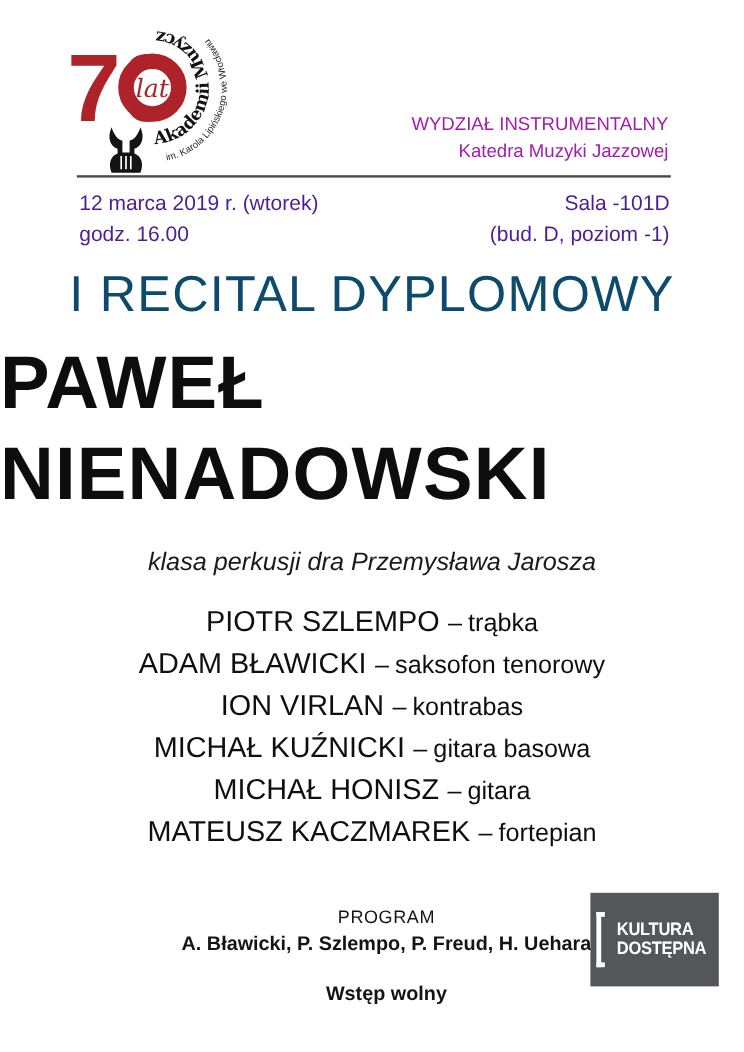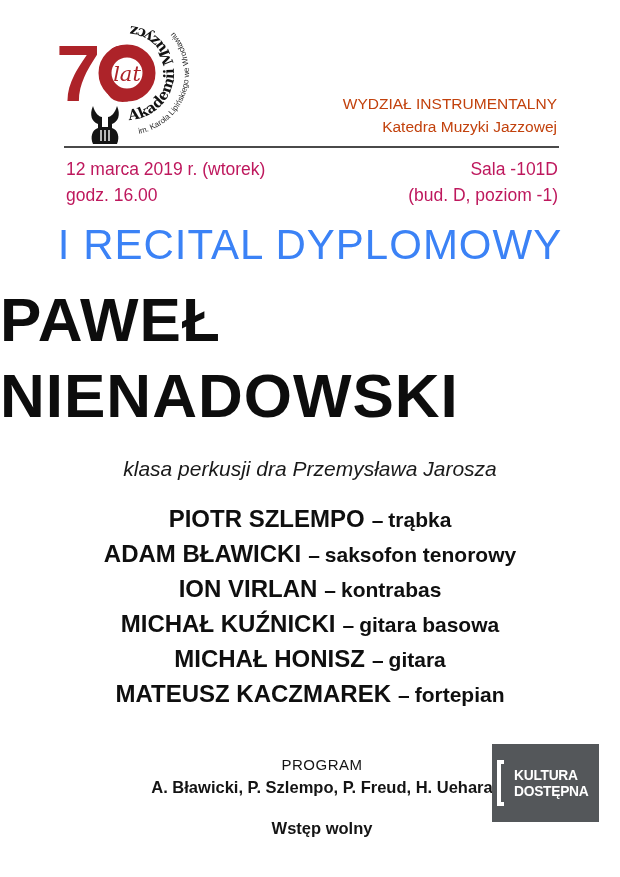--- a/index.html
+++ b/index.html
@@ -25,21 +25,21 @@
   }
 
   
   .header-right {
     position: absolute;
     right: 63px;
     top: 92px;
     text-align: right;
     font-size: 15.5px;
     line-height: 23px;
-    color: #c2410c;
+    color: #a21caf;
   }
 
   
   .rule {
     position: absolute;
     left: 64px;
     right: 61px;
     top: 146px;
     border-top: 2px solid #4a4a4a;
   }
@@ -47,36 +47,36 @@
   
   .info-row {
     position: absolute;
     left: 66px;
     right: 62px;
     top: 156px;
     display: flex;
     justify-content: space-between;
     font-size: 17.5px;
     line-height: 26px;
-    color: #be185d;
+    color: #4c1d95;
   }
   .info-left  { text-align: left; }
   .info-right { text-align: right; }
 
   
   .recital-title {
     position: absolute;
     top: 221px;
     left: 0;
     width: 100%;
     text-align: center;
     font-size: 42px;
     font-weight: 400;
     letter-spacing: 1px;
-    color: #3b82f6;
+    color: #0c4a6e;
     white-space: nowrap;
   }
   .performer-name {
     position: absolute;
     top: 282px;
     left: 0;
     width: 100%;
     text-align: left;
     font-weight: 700;
     font-size: 62px;
@@ -95,21 +95,21 @@
     color: #1a1a1a;
   }
 
   
   .musicians {
     position: absolute;
     top: 503px;
     left: 0;
     width: 100%;
     text-align: center;
-    font-weight: 700;
+    font-weight: 400;
     color: #0f0f0f;
   }
   .musician-row { line-height: 32px; white-space: nowrap; }
   .musician-name { font-size: 24px; }
   .musician-sep { font-size: 21px; margin: 0 5px 0 7px; }
   .musician-instrument { font-size: 21px; }
 
   
   .program-block {
     position: absolute;

